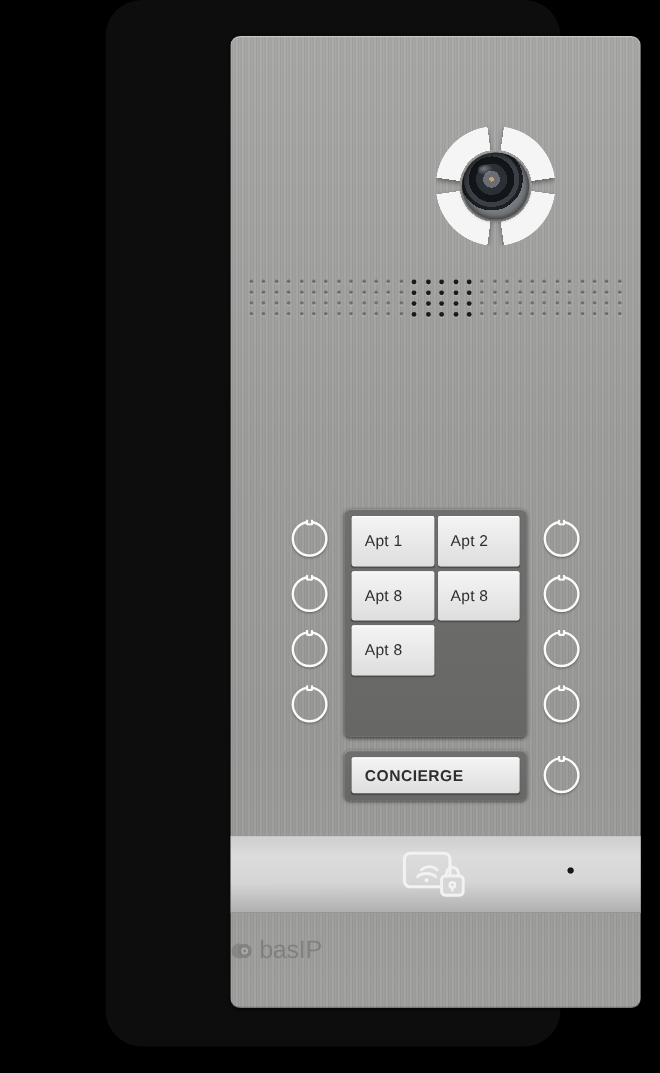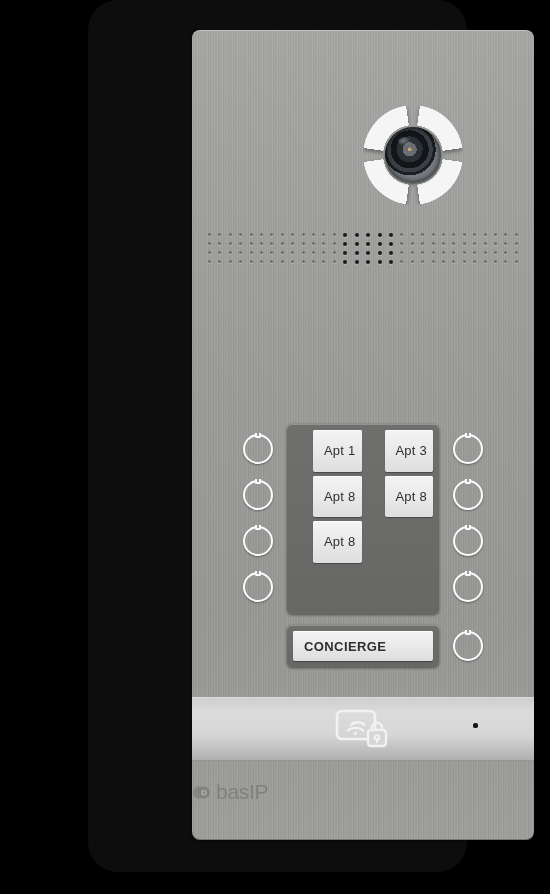--- a/index.html
+++ b/index.html
@@ -155,21 +155,20 @@
     background: linear-gradient(180deg, #f4f4f4 0%, #e8e8e8 55%, #dedede 100%);
     border-radius: 2px;
     display: flex;
     align-items: center;
     padding-left: 11px;
     box-sizing: border-box;
     font-size: 13px;
     color: #2f2f2f;
     letter-spacing: 0.2px;
     box-shadow: inset 0 1px 0 #ffffff, 0 1px 1px rgba(0,0,0,0.35);
-    margin-left: 20px;
   }
 
   
   #concierge-button-wrap {
     position: absolute;
     left: 95px;
     top: 595px;
     width: 152px;
     height: 42px;
     background: linear-gradient(180deg, #6f6f6d, #676765);
@@ -427,21 +426,21 @@
     <div class="sel-ring" style="left:261px; top:496px;"></div>
     <div class="sel-ring" style="left:261px; top:542px;"></div>
 
     <div class="sel-ring" style="left:261px; top:601px;"></div>
 
     <div id="call-button-block">
       <div class="apt-button">
           <span>Apt 1</span>
         </div>
       <div class="apt-button">
-          <span>Apt 3</span>
+          <span>Apt 2</span>
         </div>
       <div class="apt-button">
           <span>Apt 8</span>
         </div>
       <div class="apt-button">
           <span>Apt 8</span>
         </div>
       <div class="apt-button">
           <span>Apt 8</span>
         </div>

